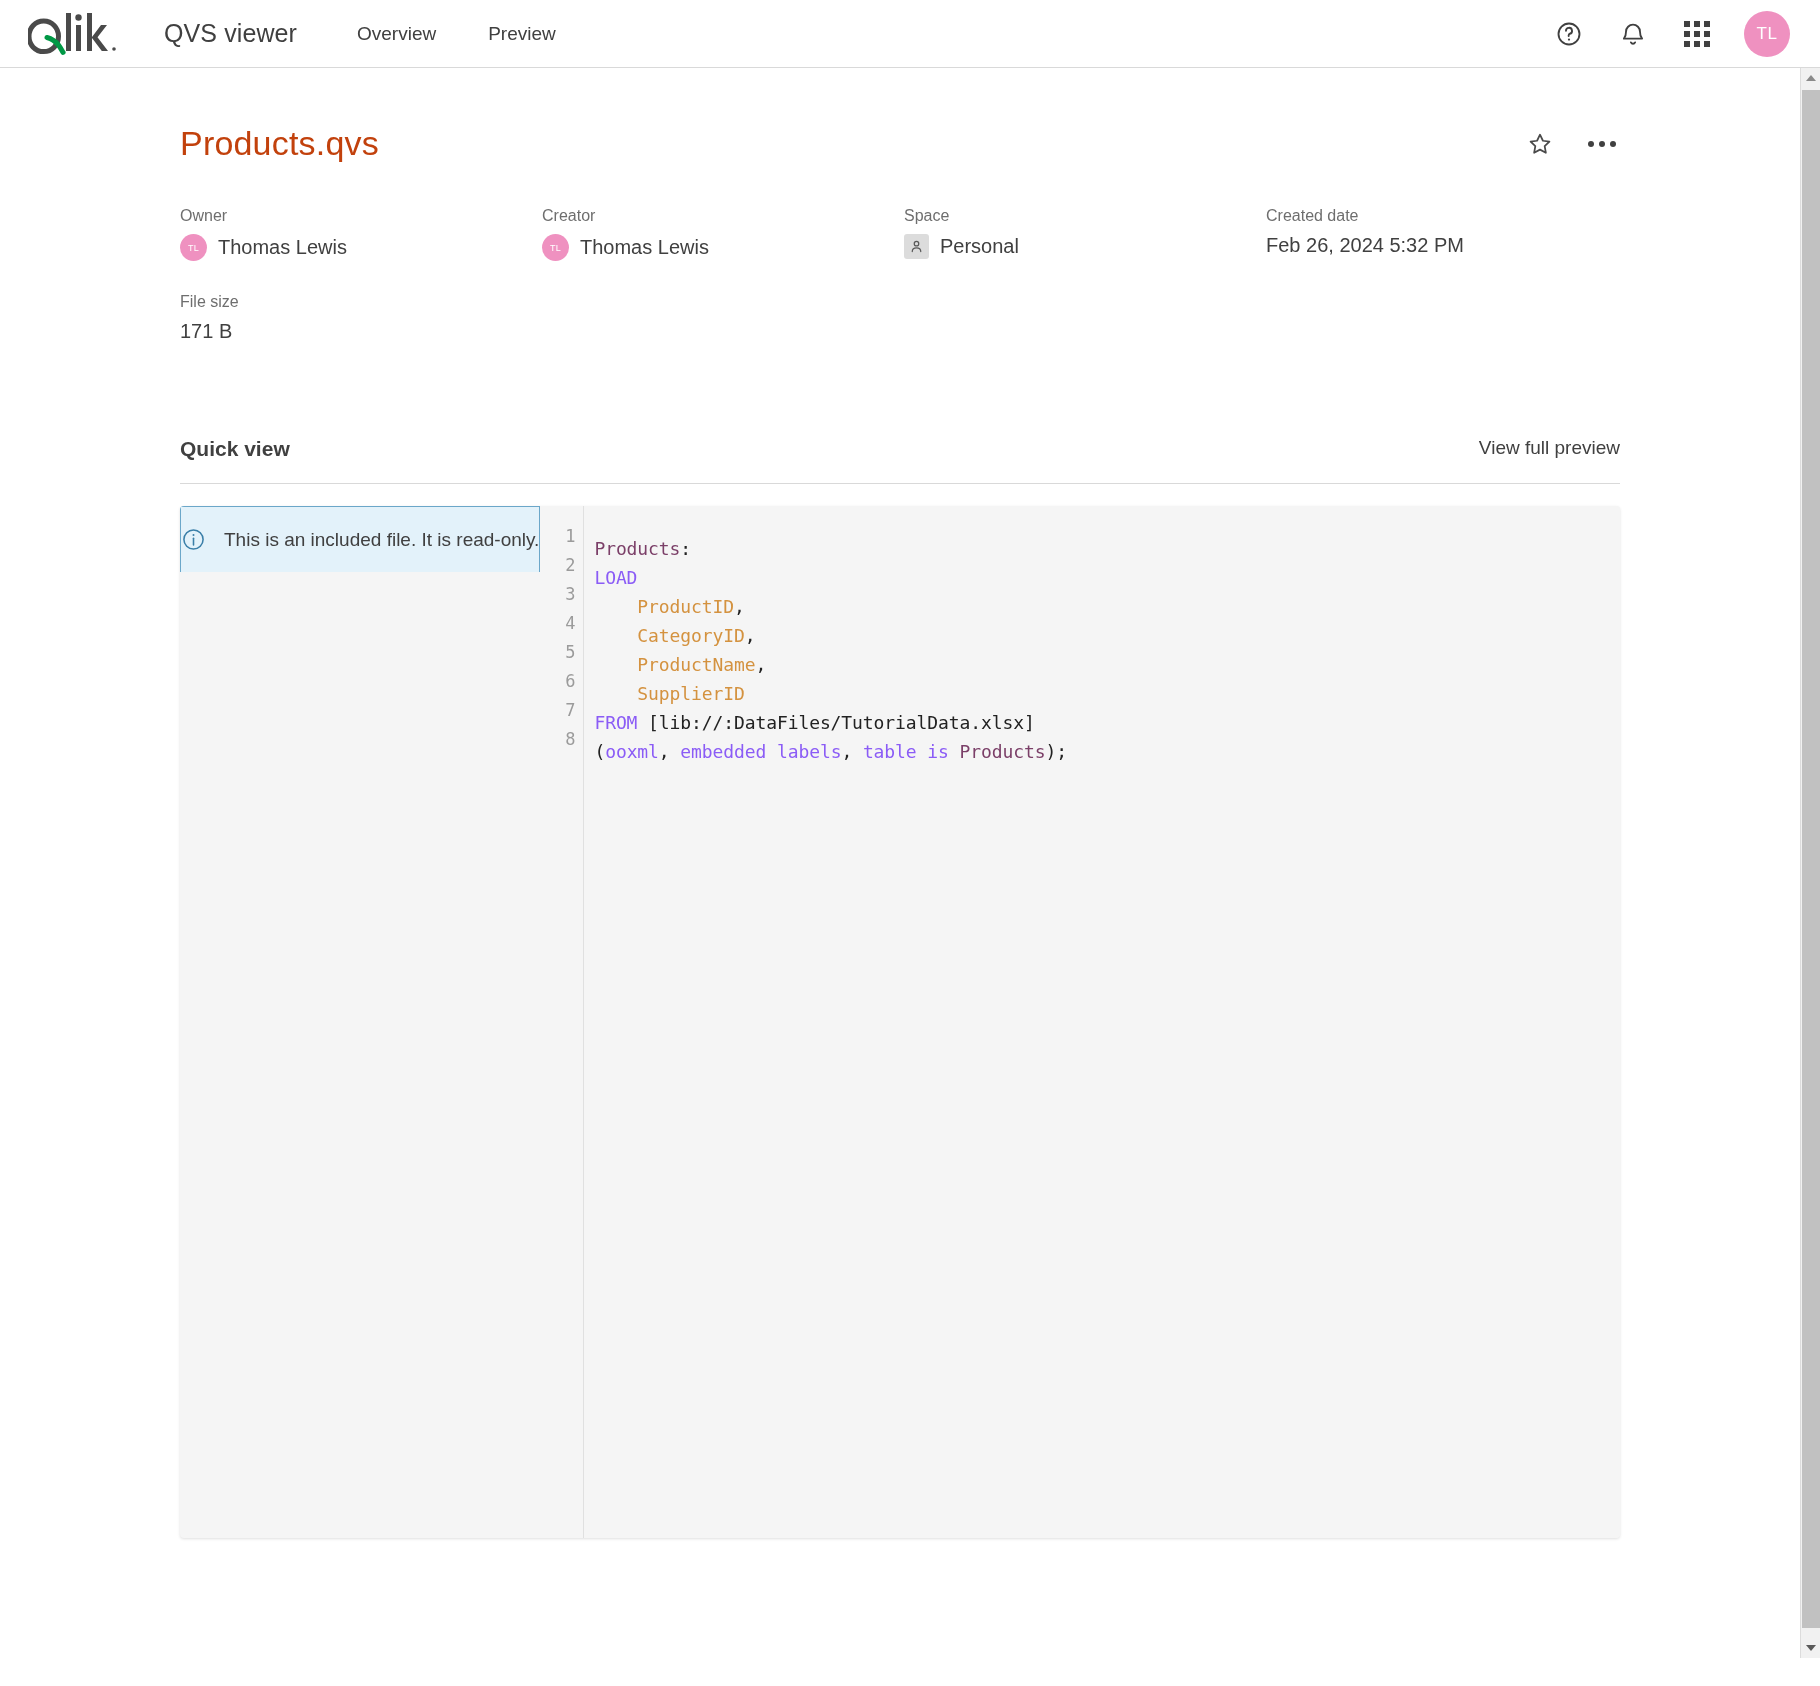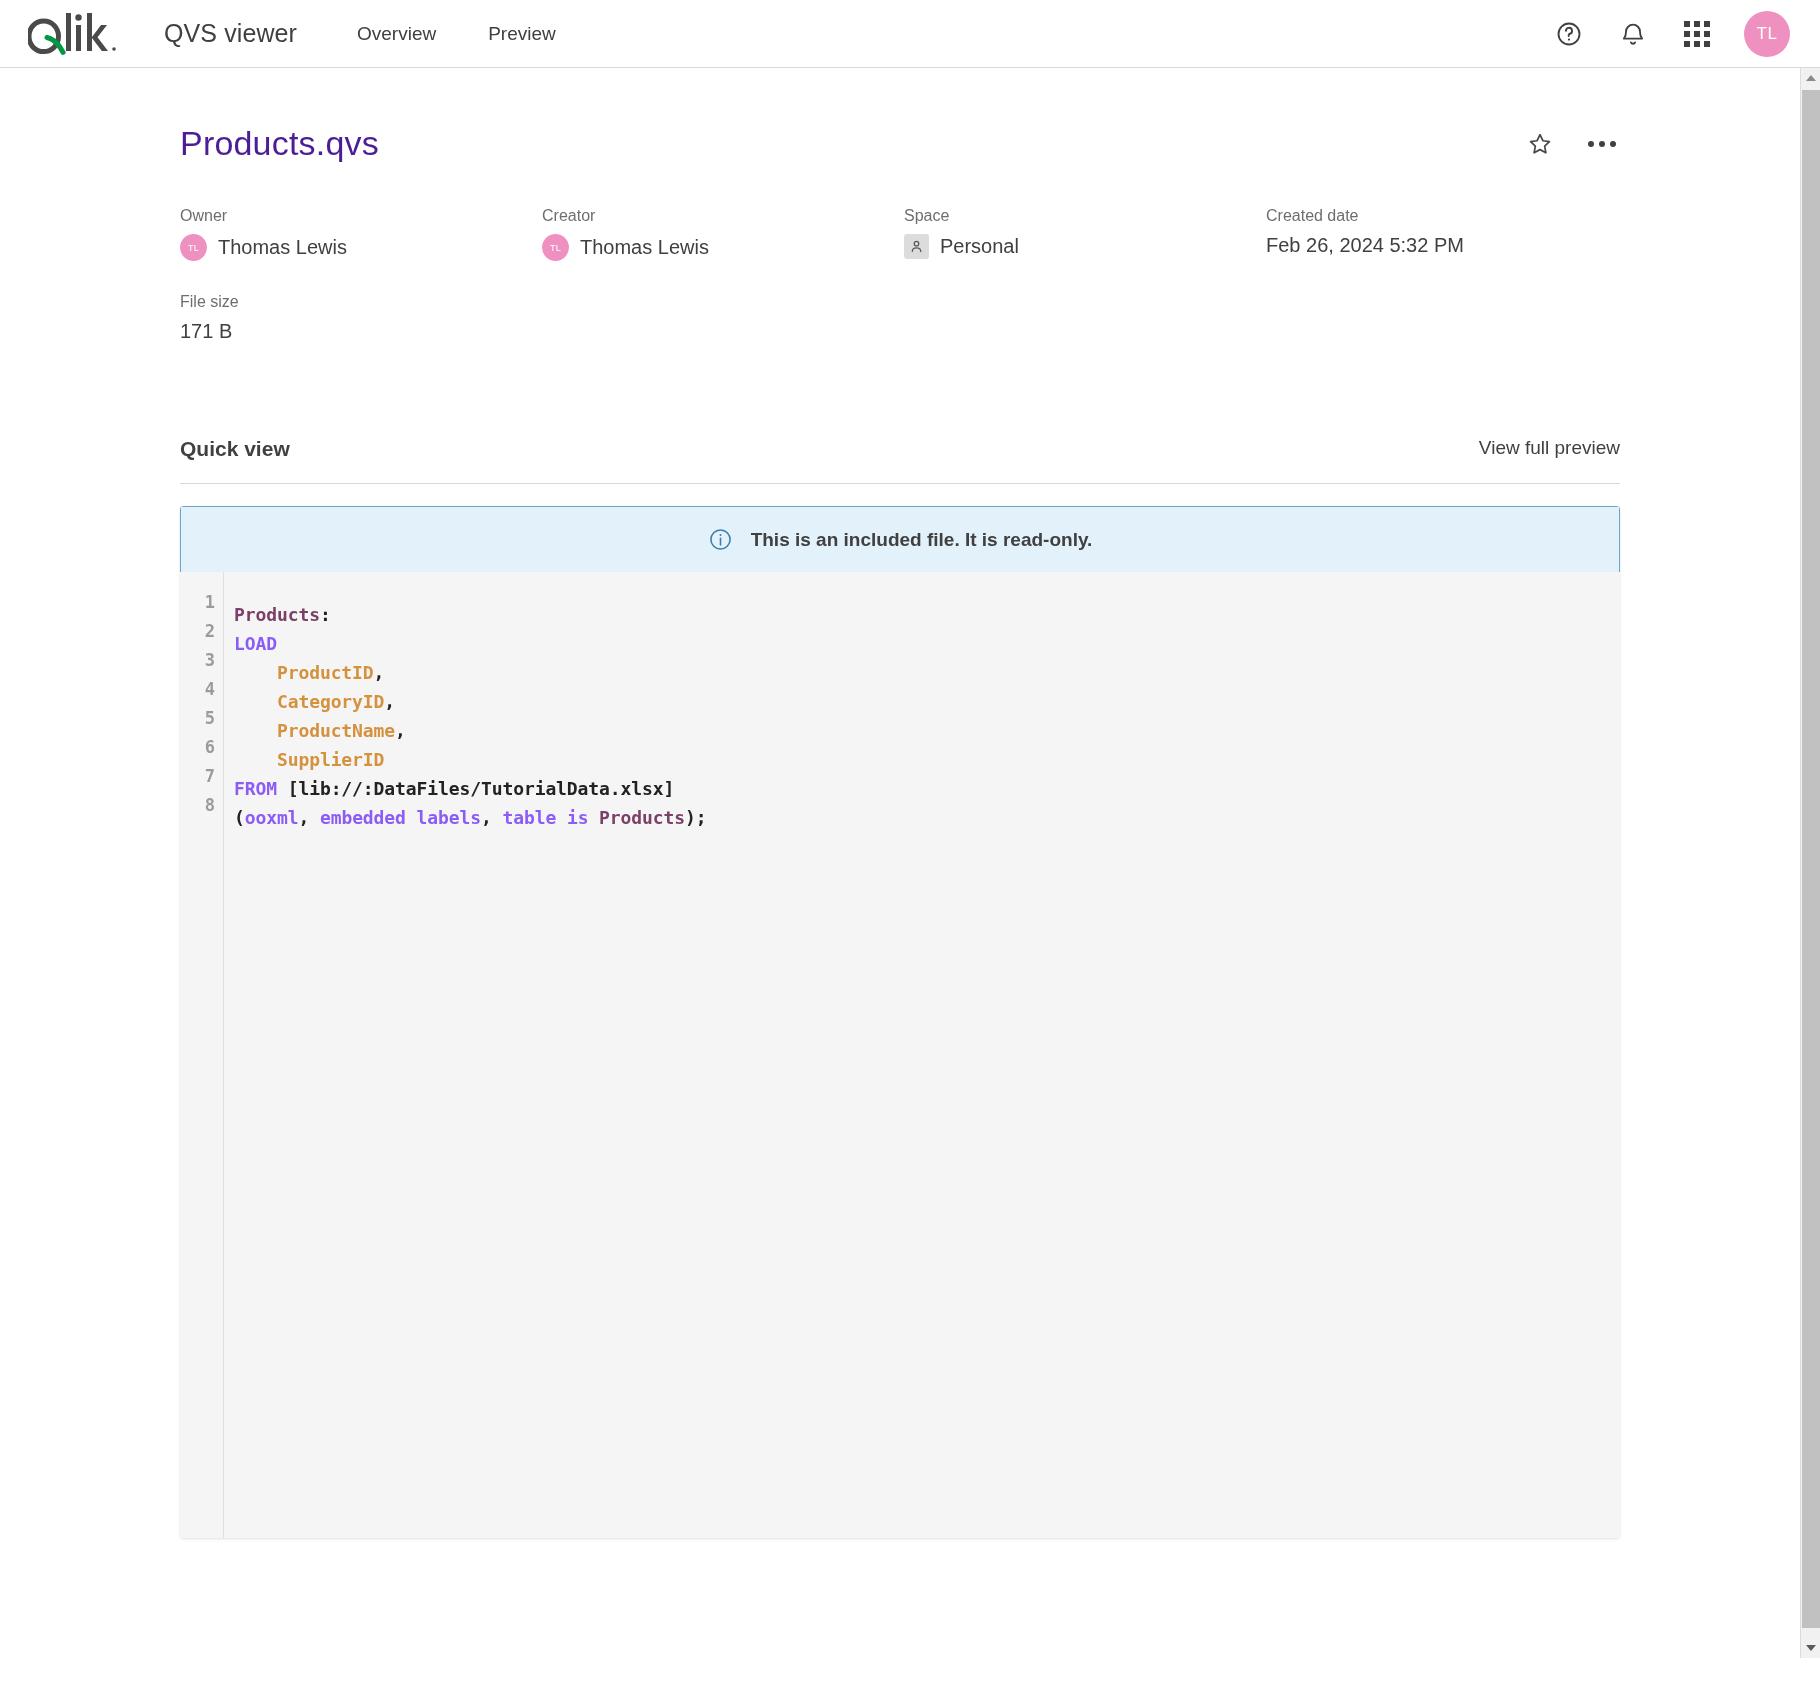--- a/index.html
+++ b/index.html
@@ -108,21 +108,21 @@
 
   
   .page-head {
     display: flex;
     align-items: center;
     padding: 56px 180px 0 180px;
   }
   .page-title {
     font-size: 34px;
     font-weight: normal;
-    color: #4c1d95;
+    color: #c2410c;
     letter-spacing: .2px;
   }
   .head-actions {
     margin-left: auto;
     display: flex;
     align-items: center;
     gap: 26px;
   }
   .star-btn, .kebab-btn {
     width: 36px; height: 36px;
@@ -195,22 +195,21 @@
 
   
   .code-panel {
     margin: 22px 180px 0 180px;
     background: #f5f5f5;
     border-radius: 4px;
     box-shadow: 0 1px 3px rgba(0,0,0,.13);
     overflow: hidden;
     height: 1032px;
     display: flex;
-    flex-direction: column;
-    font-weight: bold;
+    flex-direction: row;
   }
   .banner {
     background: #e3f2fa;
     border: 1px solid #6ba7c9;
     border-bottom: none;
     height: 66px;
     display: flex;
     align-items: center;
     justify-content: center;
     gap: 18px;

